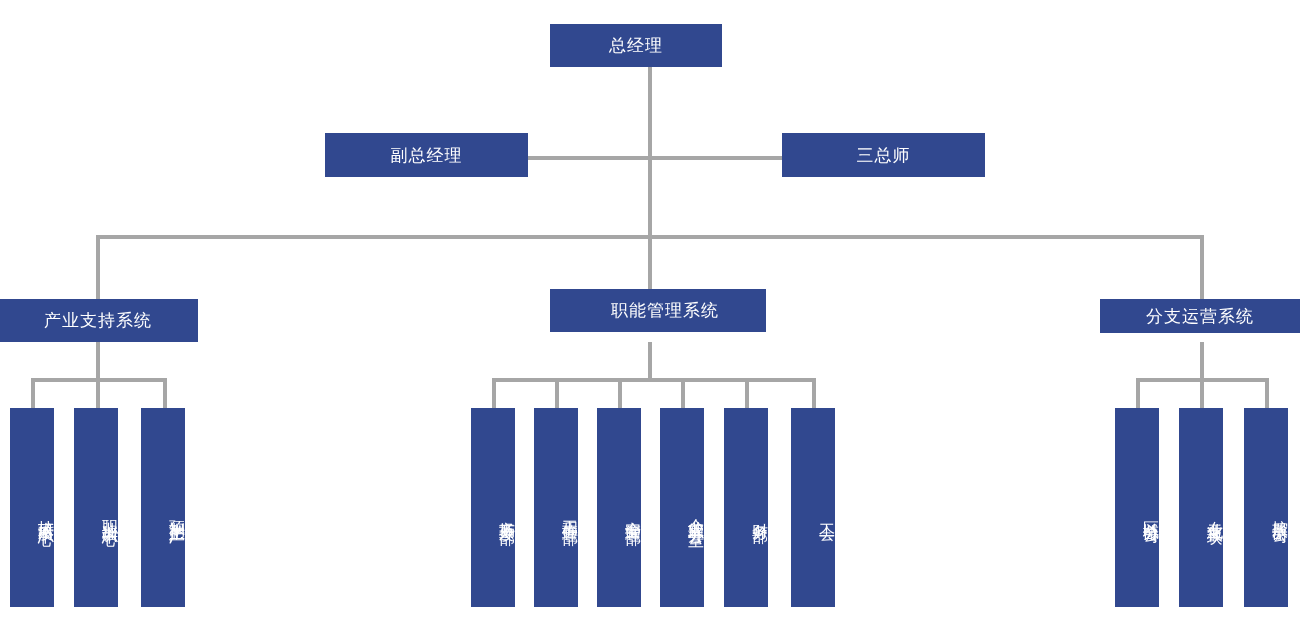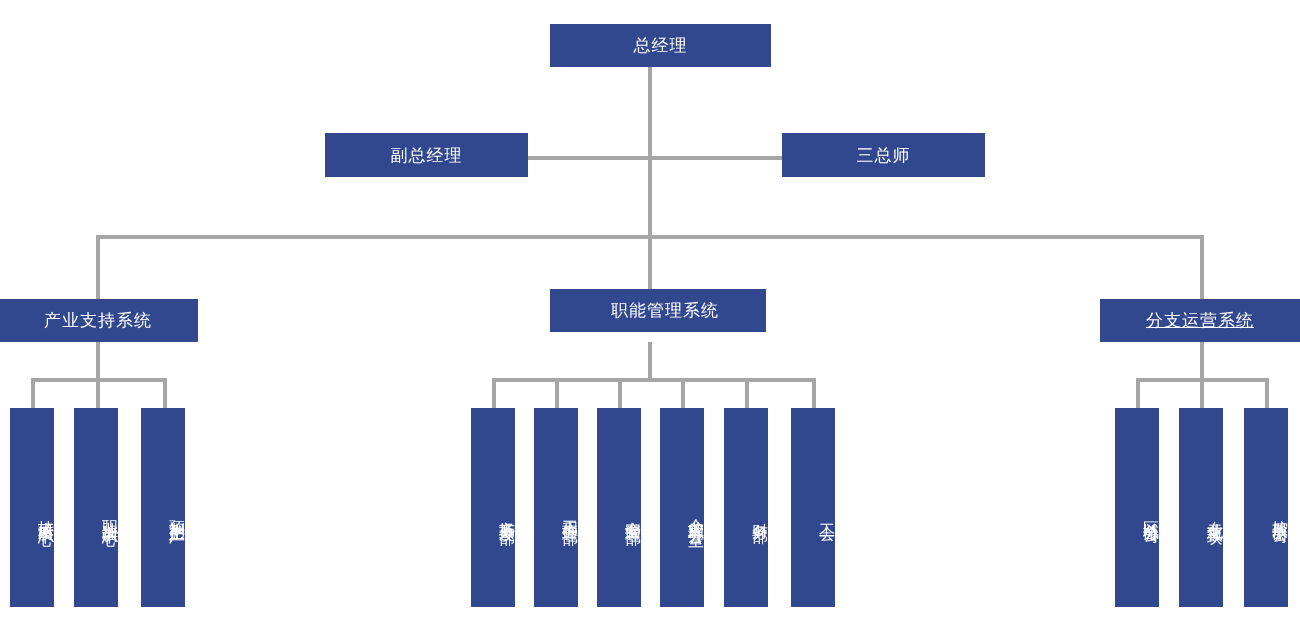--- a/index.html
+++ b/index.html
@@ -87,31 +87,31 @@
   <div class="conn v" style="left:681px; top:378px; height:32px;"></div>
   <div class="conn v" style="left:745px; top:378px; height:32px;"></div>
   <div class="conn v" style="left:812px; top:378px; height:32px;"></div>
 
   <div class="conn v" style="left:1200px; top:342px; height:38px;"></div>
   <div class="conn h" style="left:1136px; top:378px; width:133px;"></div>
   <div class="conn v" style="left:1136px; top:378px; height:32px;"></div>
   <div class="conn v" style="left:1200px; top:378px; height:32px;"></div>
   <div class="conn v" style="left:1265px; top:378px; height:32px;"></div>
 
-  <div class="node horiz" style="left:550px; top:24px; width:221px; height:43px;">总经理</div>
+  <div class="node horiz" style="left:550px; top:24px; width:172px; height:43px;">总经理</div>
 
   <div class="node horiz" style="left:782px; top:133px; width:203px; height:44px;">三总师</div>
 
   <div class="node horiz" style="left:325px; top:133px; width:203px; height:44px;">副总经理</div>
 
   <div class="node horiz" style="left:-2px; top:299px; width:200px; height:43px;">产业支持系统</div>
 
   <div class="node horiz" style="left:550px; top:289px; width:216px; height:43px;padding-left:14px;">职能管理系统</div>
 
-  <div class="node horiz" style="left:1100px; top:299px; width:200px; height:43px;text-decoration:underline;">分支运营系统</div>
+  <div class="node horiz" style="left:1100px; top:299px; width:200px; height:34px;">分支运营系统</div>
 
   <div class="node vert" style="left:10px; top:408px; width:44px; height:199px;">
     <span class="vlabel">技术研发中心</span>
   </div>
   <div class="node vert" style="left:74px; top:408px; width:44px; height:199px;">
     <span class="vlabel">职业培训中心</span>
   </div>
   <div class="node vert" style="left:141px; top:408px; width:44px; height:199px;">
     <span class="vlabel">预制生产工厂</span>
   </div>

